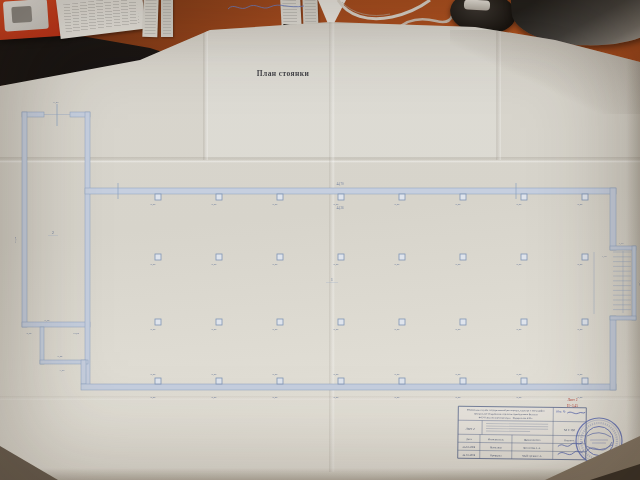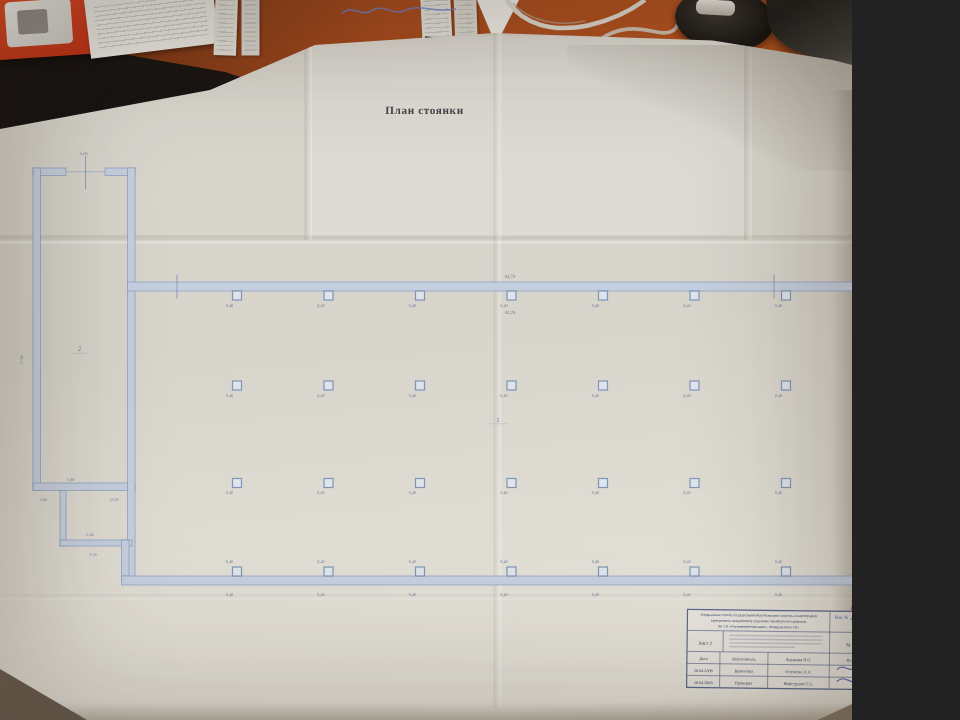--- a/index.html
+++ b/index.html
@@ -1,16 +1,16 @@
 <!DOCTYPE html>
 <html><head>
 <meta charset="utf-8">
 <style>
   html,body{margin:0;padding:0;background:#222;}
-  .scene{position:relative;width:568px;height:480px;overflow:hidden;
+  .scene{position:relative;width:640px;height:480px;overflow:hidden;
          background:linear-gradient(100deg,#5e2a10,#a64a1d 40%,#b5531f 75%,#8c3a14);
          font-family:"Liberation Serif",serif;}
   .scene *{position:absolute;}
   
   .orange-box{left:-4px;top:-4px;width:66px;height:42px;background:linear-gradient(160deg,#e04a20,#b92f16);transform:rotate(-4deg);box-shadow:2px 3px 6px rgba(0,0,0,.5);}
   .box-img{left:8px;top:4px;width:44px;height:30px;background:linear-gradient(145deg,#f4f2ee,#c9c7c2);border-radius:3px;}
   .box-img:after{content:"";position:absolute;left:8px;top:6px;width:20px;height:16px;background:#8e8b86;border-radius:2px;}
   .paper-a{left:58px;top:-6px;width:86px;height:40px;background:#e6e4de;transform:rotate(-7deg);box-shadow:1px 2px 3px rgba(0,0,0,.35);}
   .print{left:6px;top:6px;right:6px;bottom:6px;background:repeating-linear-gradient(180deg,#a9a8a4 0 .8px,transparent .8px 3px);opacity:.5;}
   .strip{top:-2px;background:#dddbd4;box-shadow:1px 1px 2px rgba(0,0,0,.3);}

